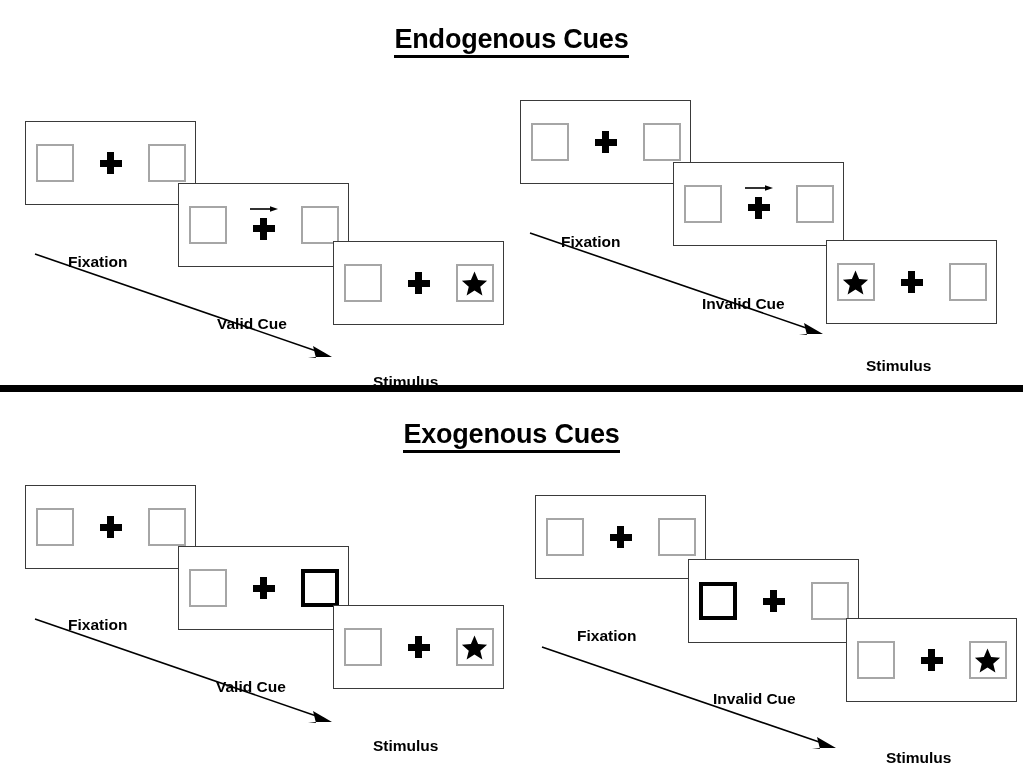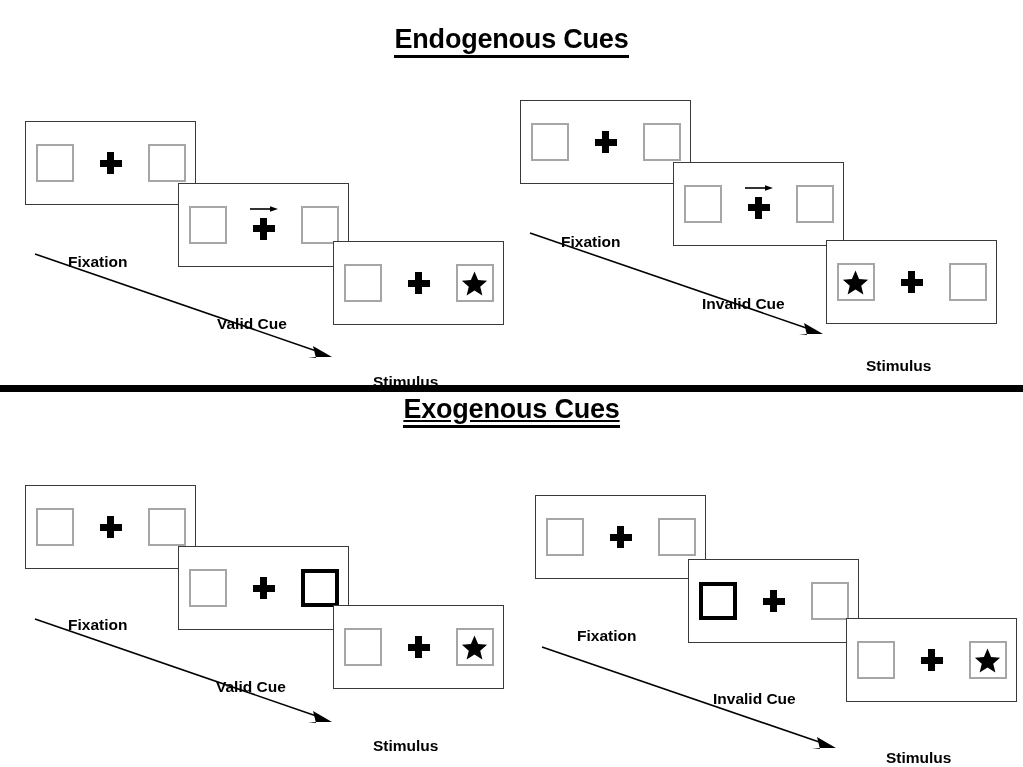--- a/index.html
+++ b/index.html
@@ -247,21 +247,21 @@
       <div class="gap"></div>
       <div class="plus"></div>
       <div class="gap"></div>
       <div class="sbox"></div>
     </div>
   </div>
   <div class="caption" style="left:866px; top:322px;">Stimulus</div>
 
   <div class="divider" style="top:385px;"></div>
 
-  <div class="section-title" style="top:394px;text-decoration:underline;">
+  <div class="section-title" style="top:419px;">
     <span>Exogenous Cues</span>
   </div>
 
   <svg class="flow-arrow" style="left:20px; top:605px; width:340px; height:130px;" viewBox="0 0 340 130">
     <line x1="15" y1="14" x2="305" y2="114" stroke="#000" stroke-width="1.6"></line>
     <polygon points="312,117 293,106 296,118 288,117" fill="#000"></polygon>
   </svg>
 
   <div class="panel" style="left:25px; top:485px; width:171px; height:84px;">
     <div class="panel-inner">

